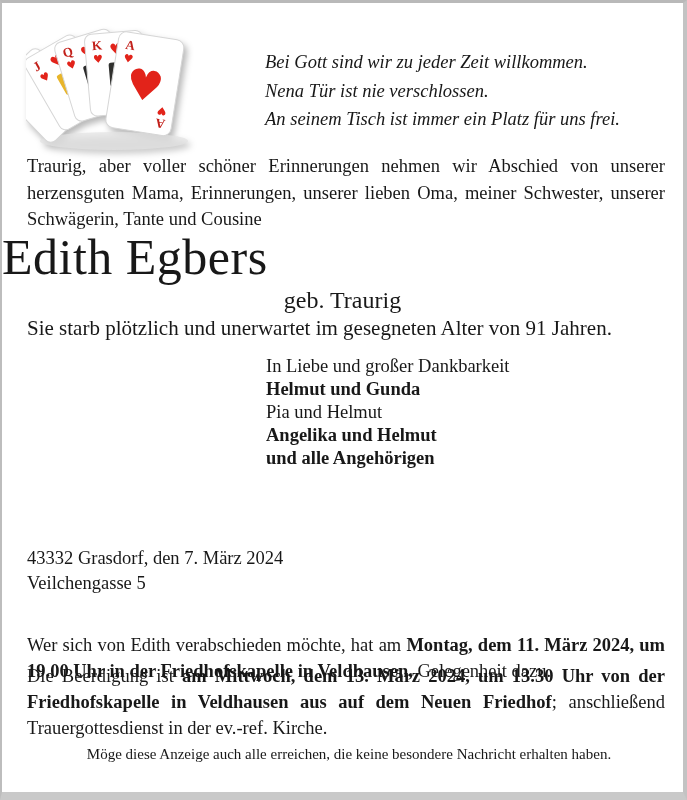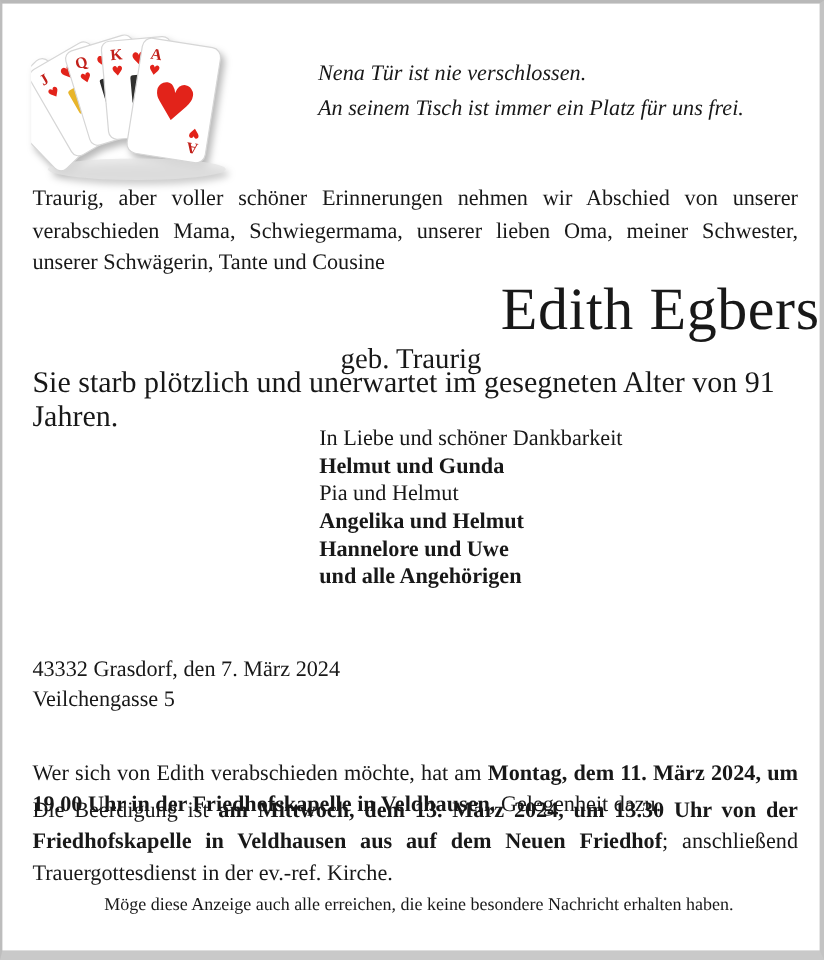--- a/index.html
+++ b/index.html
@@ -35,28 +35,28 @@
   .quote {
     left: 263px; top: 45px; width: 380px;
     font-style: italic; font-size: 18.5px; line-height: 28.5px;
   }
   .intro {
     left: 25px; top: 150px; width: 638px;
     font-size: 18.5px; line-height: 26.5px; text-align: justify;
   }
   .name {
     left: 0; top: 226px; width: 100%;
-    text-align: right; font-size: 50px; line-height: 56px; font-weight: 400;
+    text-align: left; font-size: 50px; line-height: 56px; font-weight: 400;
     letter-spacing: 0.5px;
   }
   .maiden {
     left: 0; top: 283px; width: 100%;
     text-align: center; font-size: 24px; line-height: 28px;
   }
-  .died { left: 25px; top: 303px; width: 640px; font-size: 25px; }
+  .died { left: 25px; top: 313px; width: 640px; font-size: 21px; }
   .family { left: 264px; top: 352px; font-size: 18.5px; line-height: 23px; }
   .family .b { font-weight: bold; }
   .dateline { left: 25px; top: 543px; font-size: 18.5px; line-height: 25px; }
   .para {
     left: 25px; top: 629px; width: 638px;
     font-size: 18.5px; line-height: 26px; text-align: justify;
   }
   .para2 { top: 660px; }
   .b { font-weight: bold; }
   .closing { left: 31px; top: 743px; width: 632px; font-size: 15px; text-align: center; }
@@ -110,37 +110,37 @@
         <text class="suit-big" x="33" y="65" text-anchor="middle">♥</text>
         <g transform="translate(66,97) rotate(180)">
           <text class="rank" x="7" y="16">A</text>
           <text class="suit-sm" x="7" y="28">♥</text>
         </g>
       </g>
     </svg>
   </div>
 
   <div class="abs quote">
+    <div>Bei Gott sind wir zu jeder Zeit willkommen.</div>
     <div>Nena Tür ist nie verschlossen.</div>
     <div>An seinem Tisch ist immer ein Platz für uns frei.</div>
   </div>
 
-  <div class="abs intro">Traurig, aber voller schöner Erinnerungen nehmen wir Abschied von unserer verabschieden Mama, Schwiegermama, unserer lieben Oma, meiner Schwester, unserer Schwägerin, Tante und Cousine</div>
+  <div class="abs intro">Traurig, aber voller schöner Erinnerungen nehmen wir Abschied von unserer herzensguten Mama, Erinnerungen, unserer lieben Oma, meiner Schwester, unserer Schwägerin, Tante und Cousine</div>
 
   <div class="abs name">Edith Egbers</div>
   <div class="abs maiden">geb. Traurig</div>
 
   <div class="abs died">Sie starb plötzlich und unerwartet im gesegneten Alter von 91 Jahren.</div>
 
   <div class="abs family">
-    <div>In Liebe und schöner Dankbarkeit</div>
+    <div>In Liebe und großer Dankbarkeit</div>
     <div class="b">Helmut und Gunda</div>
     <div>Pia und Helmut</div>
     <div class="b">Angelika und Helmut</div>
-    <div class="b">Hannelore und Uwe</div>
     <div class="b">und alle Angehörigen</div>
   </div>
 
   <div class="abs dateline">
     <div>43332 Grasdorf, den 7. März 2024</div>
     <div>Veilchengasse 5</div>
   </div>
 
   <div class="abs para"><span>Wer sich von Edith verabschieden möchte, hat am </span><span class="b">Montag, dem 11. März 2024, um 19.00 Uhr in der Friedhofskapelle in Veldhausen,</span><span> Gelegenheit dazu.</span></div>
 

